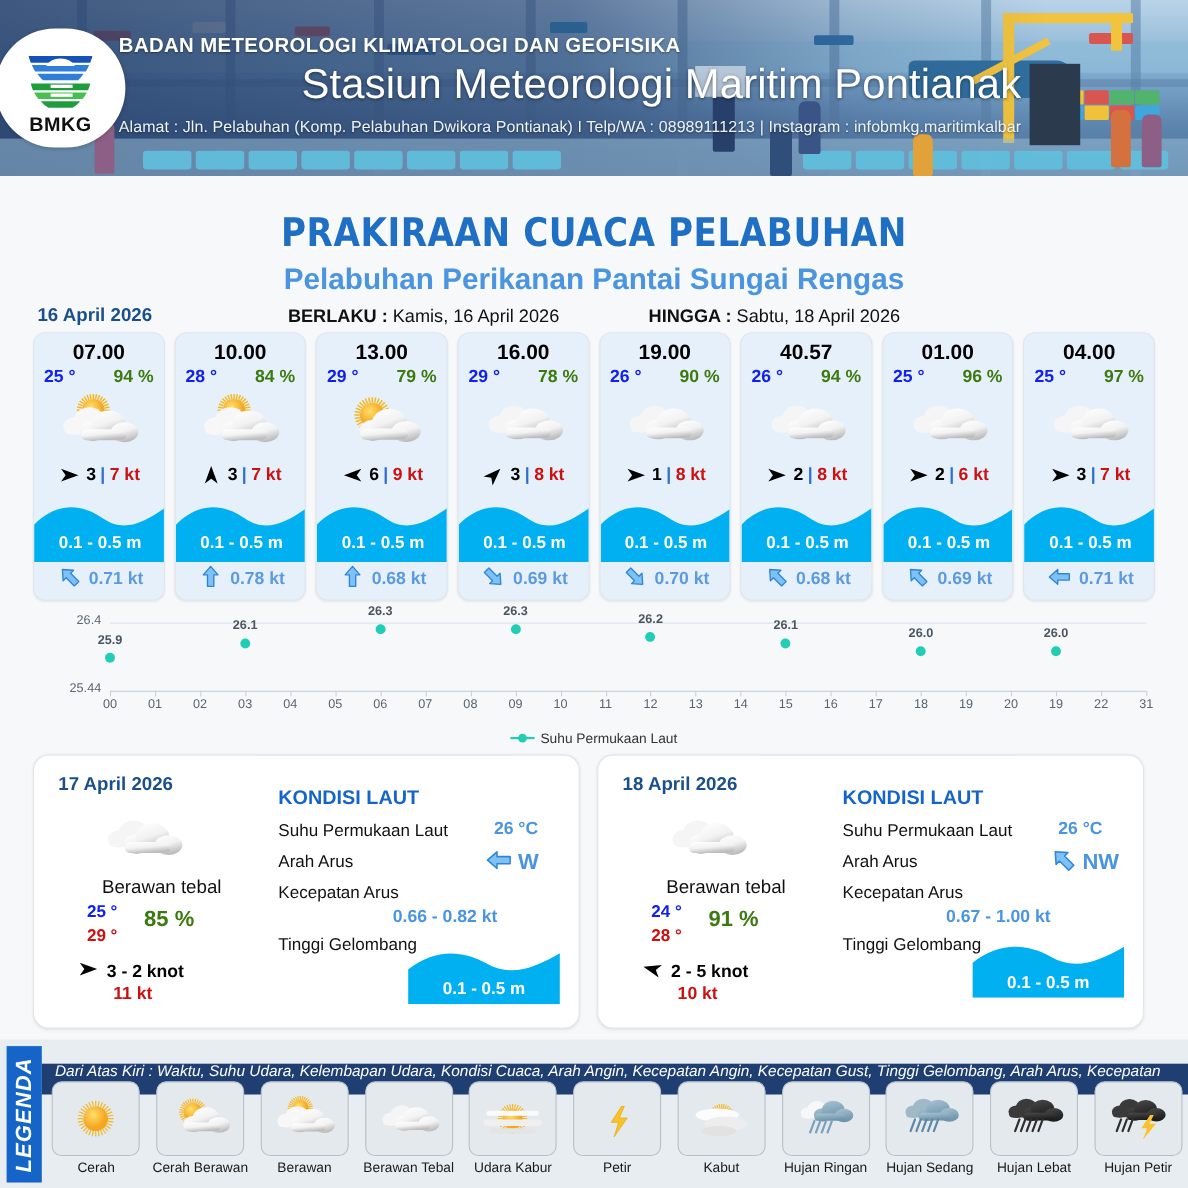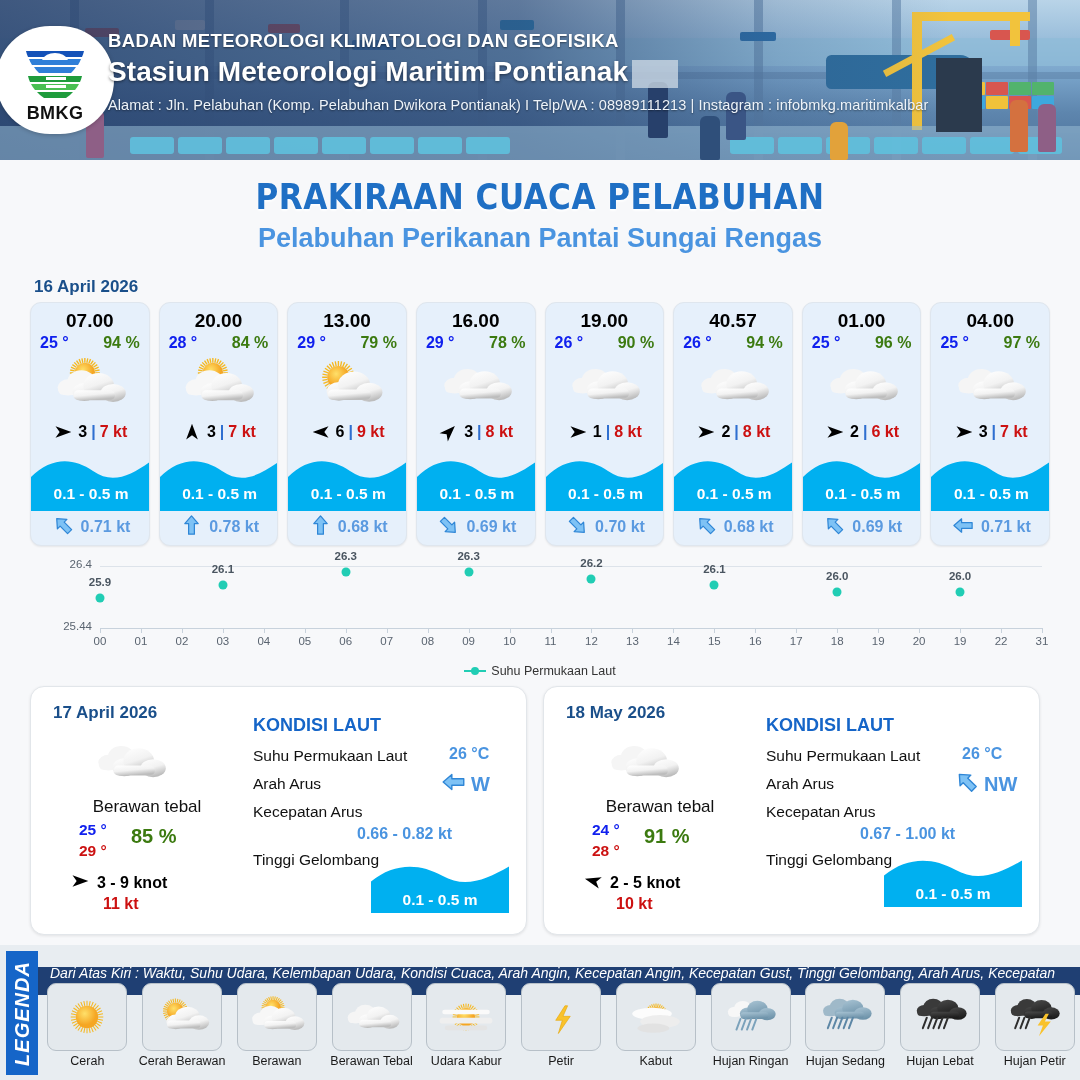--- a/index.html
+++ b/index.html
@@ -28,27 +28,27 @@
   .logo-wrap{position:absolute;left:-4px;top:26px;width:118px;height:108px;background:#fff;
     border-radius:60px;display:flex;align-items:center;justify-content:center;z-index:6;
     box-shadow:0 1px 4px rgba(0,0,0,.22);}
   .logo-in{width:78px;height:86px;position:relative;}
   .logo-txt{position:absolute;bottom:-1px;left:0;width:78px;text-align:center;
     font-size:18px;font-weight:bold;letter-spacing:.4px;color:#111;}
 
   .hdr-text{position:absolute;left:108px;top:30px;z-index:7;}
   .hdr-l1{font-size:18.5px;font-weight:bold;color:#fff;letter-spacing:.35px;
     text-shadow:0 1px 2px rgba(0,0,0,.45);}
-  .hdr-l2{font-size:28px;font-weight:bold;color:#fff;margin-top:4px;letter-spacing:.1px;
-    text-shadow:0 1px 3px rgba(0,0,0,.5);}
+  .hdr-l2{font-size:38px;font-weight:normal;color:#fff;margin-top:4px;letter-spacing:.1px;
+    text-shadow:0 1px 3px rgba(0,0,0,.5);text-align:right;}
   .hdr-l3{font-size:14.5px;color:#eef4fa;margin-top:9px;letter-spacing:.1px;
     text-shadow:0 1px 2px rgba(0,0,0,.45);}
 
   
-  .title-block{text-align:center;margin-top:16px;}
+  .title-block{text-align:center;margin-top:32px;}
   .t1{font-size:36px;font-weight:bold;color:#1f6fc4;letter-spacing:.5px;
       font-family:"DejaVu Sans Condensed","Liberation Sans",sans-serif;
       transform:scaleX(.96);text-shadow:0 2px 2px rgba(255,255,255,.9);}
   .t2{font-size:27px;font-weight:bold;color:#4a94e0;margin-top:6px;}
   .t3{margin-top:9px;font-size:16.5px;color:#111;}
   .t3 .lbl{font-weight:bold;}
   .t3 .gap{display:inline-block;width:72px;}
 
   
   .date-lbl{position:absolute;left:34px;top:277px;font-size:17px;font-weight:bold;color:#1a4f8a;}
@@ -219,20 +219,27 @@
   <div class="hdr-text">
     <div class="hdr-l1">BADAN METEOROLOGI KLIMATOLOGI DAN GEOFISIKA</div>
     <div class="hdr-l2">Stasiun Meteorologi Maritim Pontianak</div>
     <div class="hdr-l3">Alamat : Jln. Pelabuhan (Komp. Pelabuhan Dwikora Pontianak) I Telp/WA : 08989111213 | Instagram : infobmkg.maritimkalbar</div>
   </div>
 </div>
 
 <div class="title-block">
   <div class="t1">PRAKIRAAN CUACA PELABUHAN</div>
   <div class="t2">Pelabuhan Perikanan Pantai Sungai Rengas</div>
+  <div class="t3">
+    <span class="lbl">BERLAKU :</span>
+    <span>Kamis, 16 April 2026</span>
+    <span class="gap"></span>
+    <span class="lbl">HINGGA :</span>
+    <span>Sabtu, 18 April 2026</span>
+  </div>
 </div>
 
 <div class="date-lbl">16 April 2026</div>
 
 <div class="cards" id="cards">
     <div class="card">
       <div class="c-time">07.00</div>
       <div class="c-row">
         <span class="c-temp">25 °</span>
         <span class="c-hum">94 %</span>
@@ -328,21 +335,21 @@
       <div class="c-cur">
         <span><svg width="23" height="23" viewBox="0 0 24 24">
             <g transform="rotate(315 12 12)">
               <path d="M12 2 L19 10 L15 10 L15 21 L9 21 L9 10 L5 10 Z" fill="#7ec2f5" stroke="#2f86d6" stroke-width="1.3" stroke-linejoin="round"></path>
             </g>
           </svg></span>
         <span class="c-curtxt">0.71 kt</span>
       </div>
     </div>
     <div class="card">
-      <div class="c-time">20.00</div>
+      <div class="c-time">10.00</div>
       <div class="c-row">
         <span class="c-temp">28 °</span>
         <span class="c-hum">84 %</span>
       </div>
       <div class="c-icon">
         <svg width="86" height="54" viewBox="0 0 100 62">
           <defs>
             <radialGradient id="sgsun-behind-cloud" cx="40%" cy="35%">
               <stop offset="0%" stop-color="#ffe06a"></stop>
               <stop offset="100%" stop-color="#f5a623"></stop>
@@ -995,21 +1002,21 @@
       <div class="p-cond">Berawan tebal</div>
       <div class="p-tmin">25 °</div>
       <div class="p-tmax">29 °</div>
       <div class="p-hum">85 %</div>
       <div class="p-wind">
         <span><svg width="22" height="20" viewBox="0 0 24 24">
             <g transform="rotate(450 12 12)">
               <path d="M12 2 L19 21 L12 16 L5 21 Z" fill="#000"></path>
             </g>
           </svg></span>
-        <span>3  - 9 knot</span>
+        <span>3  - 2 knot</span>
       </div>
       <div class="p-gust">11 kt</div>
       <div class="p-sect">KONDISI LAUT</div>
       <div class="p-k" style="top:60px">Suhu Permukaan Laut</div>
       <div class="p-v" style="left:418px;top:58px">26 °C</div>
       <div class="p-k" style="top:88px">Arah Arus</div>
       <div style="position:absolute;left:410px;top:82px;display:flex;align-items:center;gap:4px">
         <span><svg width="26" height="26" viewBox="0 0 24 24">
             <g transform="rotate(270 12 12)">
               <path d="M12 2 L19 10 L15 10 L15 21 L9 21 L9 10 L5 10 Z" fill="#7ec2f5" stroke="#2f86d6" stroke-width="1.3" stroke-linejoin="round"></path>
@@ -1019,21 +1026,21 @@
       </div>
       <div class="p-k" style="top:116px">Kecepatan Arus</div>
       <div class="p-v" style="left:326px;top:138px">0.66 - 0.82 kt</div>
       <div class="p-k" style="top:164px">Tinggi Gelombang</div>
       <div class="p-wave" style="left:340px;top:174px"><svg width="138" height="52" viewBox="0 0 120 56" preserveAspectRatio="none">
           <path d="M0 22 C 20 2, 42 2, 62 16 C 82 30, 100 20, 120 6 L120 56 L0 56 Z" fill="#00b0f0"></path>
         </svg></div>
       <div class="p-wavetxt" style="left:340px;top:204px">0.1 - 0.5 m</div>
     </div>
     <div class="panel">
-      <div class="p-date">18 May 2026</div>
+      <div class="p-date">18 April 2026</div>
       <div class="p-icon"><svg width="86" height="54" viewBox="0 0 100 62">
           <defs>
             <radialGradient id="sgcloud" cx="40%" cy="35%">
               <stop offset="0%" stop-color="#ffe06a"></stop>
               <stop offset="100%" stop-color="#f5a623"></stop>
             </radialGradient>
             <linearGradient id="cgcloud" x1="0" y1="0" x2="0.4" y2="1">
               <stop offset="0%" stop-color="#ffffff"></stop>
               <stop offset="55%" stop-color="#f2f2f2"></stop>
               <stop offset="100%" stop-color="#bdbdbd"></stop>

